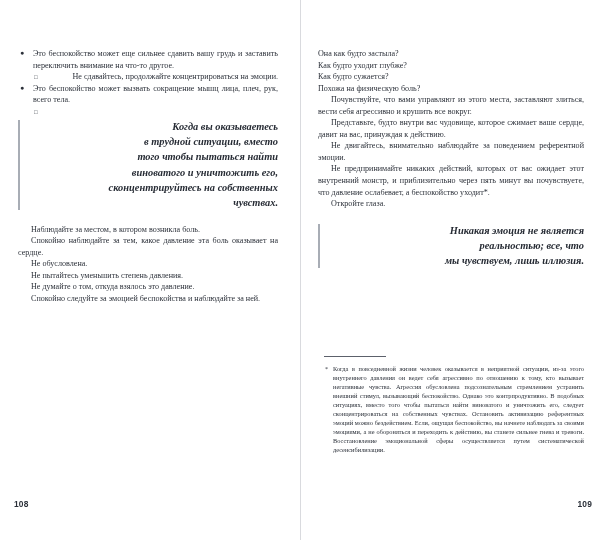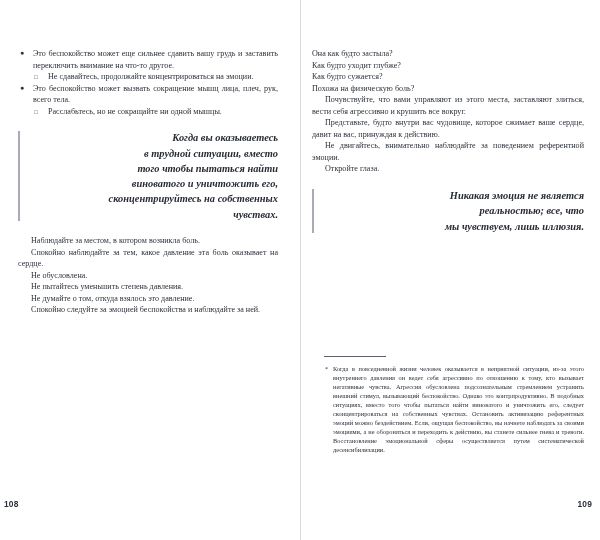--- a/index.html
+++ b/index.html
@@ -29,21 +29,21 @@
     height: 540px;
     background: #d9dade;
   }
   .page {
     position: relative;
     width: 300px;
     height: 540px;
     box-sizing: border-box;
   }
   .page-left  { padding: 48px 22px 0 18px; }
-  .page-right { padding: 48px 16px 0 12px; }
+  .page-right { padding: 48px 16px 0 18px; }
 
   .content {
     position: relative;
   }
 
   p {
     margin: 0;
     font-size: 8.1px;
     line-height: 11.55px;
     text-align: justify;
@@ -78,21 +78,21 @@
   ul.lvl2 {
     list-style: none;
     margin: 0;
     padding: 0;
   }
   ul.lvl2 > li {
     position: relative;
     padding-left: 15px;
     font-size: 8.1px;
     line-height: 11.55px;
-    text-align: left;
+    text-align: right;
   }
   .bullet-sq {
     position: absolute;
     left: 1px;
     top: 0;
     font-size: 6px;
     line-height: 12.4px;
     color: #3a4049;
   }
 
@@ -153,21 +153,21 @@
   
   .folio {
     position: absolute;
     bottom: 31px;
     font-size: 8.4px;
     font-weight: bold;
     letter-spacing: 0.2px;
     color: #2b3039;
     font-family: "Liberation Sans", sans-serif;
   }
-  .folio-left  { left: 4px; }
+  .folio-left  { left: 14px; }
   .folio-right { right: 8px; }
 </style>
 </head>
 <body>
 
 <div class="spread">
 
   <div class="gutter"></div>
 
   <div class="page page-left">
@@ -183,21 +183,20 @@
               <span class="li-text">Не сдавайтесь, продолжайте концентрироваться на эмоции.</span>
             </li>
           </ul>
         </li>
         <li>
           <span class="bullet-dot">●</span>
           <span class="li-text">Это беспокойство может вызвать сокращение мышц лица, плеч, рук, всего тела.</span>
           <ul class="lvl2">
             <li>
               <span class="bullet-sq">□</span>
-              <span class="li-text">Расслабьтесь, но не сокращайте ни одной мышцы.</span>
             </li>
           </ul>
         </li>
       </ul>
 
       <div class="pullquote">
         <span class="bar"></span>
         <span class="pq-text">Когда вы оказываетесь
 в трудной ситуации, вместо
 того чтобы пытаться найти
@@ -220,20 +219,21 @@
   <div class="page page-right">
     <div class="content">
 
       <p class="noindent">Она как будто застыла?</p>
       <p class="noindent">Как будто уходит глубже?</p>
       <p class="noindent">Как будто сужается?</p>
       <p class="noindent">Похожа на физическую боль?</p>
       <p>Почувствуйте, что вами управляют из этого места, заставляют злиться, вести себя агрессивно и крушить все вокруг.</p>
       <p>Представьте, будто внутри вас чудовище, которое сжимает ваше сердце, давит на вас, принуждая к действию.</p>
       <p>Не двигайтесь, внимательно наблюдайте за поведением референтной эмоции.</p>
+      <p>Не предпринимайте никаких действий, которых от вас ожидает этот внутренний монстр, и приблизительно через пять минут вы почувствуете, что давление ослабевает, а беспокойство уходит*.</p>
       <p>Откройте глаза.</p>
 
       <div class="pullquote">
         <span class="bar"></span>
         <span class="pq-text">Никакая эмоция не является
 реальностью; все, что
 мы чувствуем, лишь иллюзия.</span>
       </div>
 
     </div>

